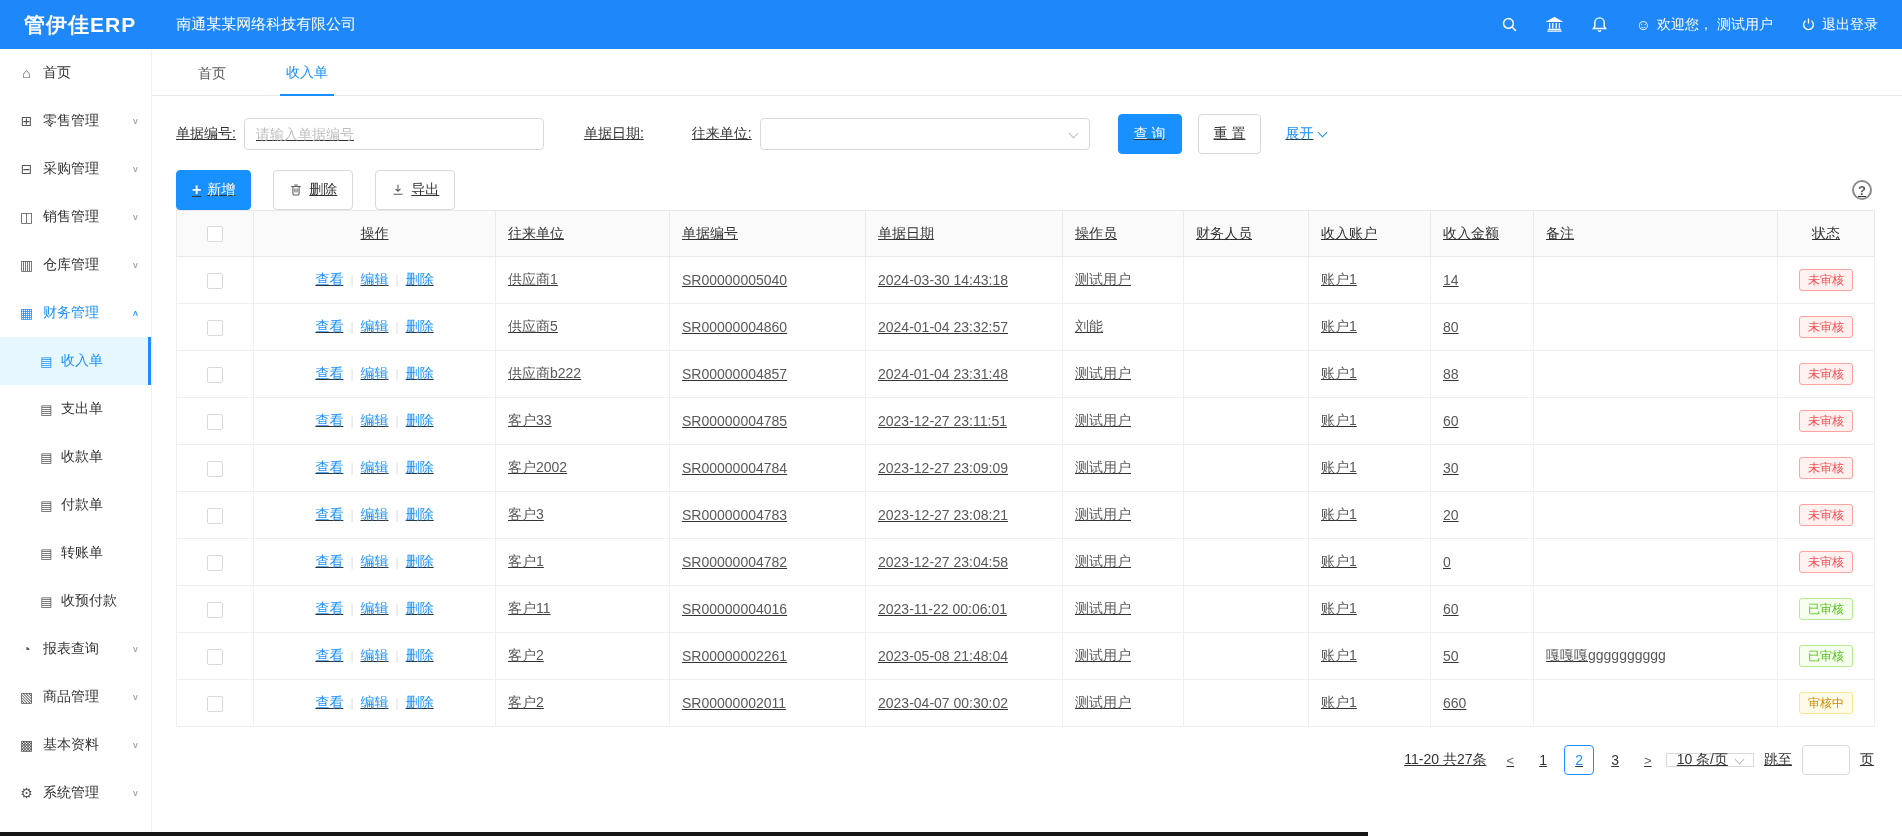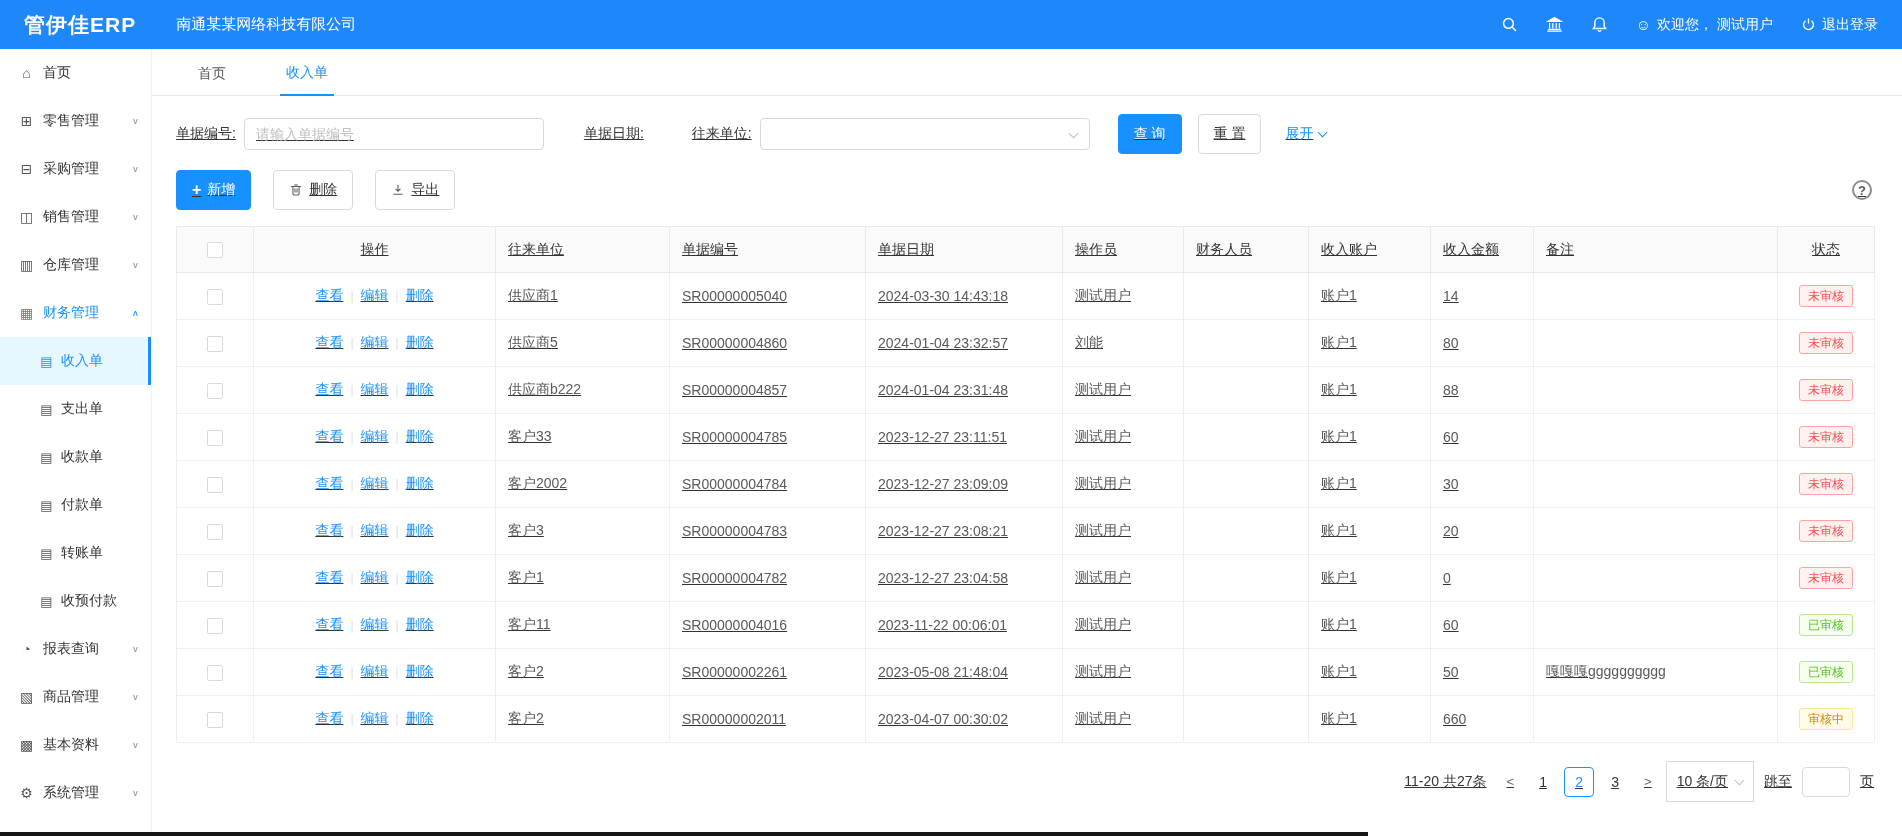--- a/index.html
+++ b/index.html
@@ -60,40 +60,40 @@
   .ml28 { margin-left:28px; } .ml16 { margin-left:16px; }
   .expand { color:var(--accent); margin-left:24px; display:inline-flex; align-items:center; gap:6px; cursor:pointer; }
   .expand .chevron { border-color:var(--accent); margin-top:-3px; }
   .plus { font-size:16px; line-height:1; font-weight:bold; }
 
   .toolbar { margin-top:16px; display:flex; align-items:center; }
   .toolbar .btn { margin-right:22px; }
   .help { margin-left:auto; margin-right:2px; width:20px; height:20px; border:2px solid #8c8c8c; border-radius:50%; display:flex; align-items:center; justify-content:center; font-size:13px; font-weight:bold; color:#595959; cursor:pointer; }
 
   
-  table.grid { margin-top:16px; width:100%; border-collapse:collapse; table-layout:fixed; font-size:14px;border-radius:27px; }
+  table.grid { margin-top:0; width:100%; border-collapse:collapse; table-layout:fixed; font-size:14px;border-radius:27px; }
   .grid th { height:46px; background:#fafafa; border:1px solid #e9e9e9; color:#333; font-weight:500; text-align:left; padding:0 12px; white-space:nowrap; overflow:hidden; }
   .grid td { height:47px; border:1px solid #efefef; border-top:none; color:#595959; padding:0 12px; white-space:nowrap; overflow:hidden; }
   .grid th.al-c, .grid td.al-c { text-align:center; padding:0; }
   .checkbox { width:16px; height:16px; border:1px solid #d9d9d9; border-radius:2px; background:#fff; display:inline-block; vertical-align:middle; cursor:pointer; }
   .links a { color:var(--accent); text-decoration:none; cursor:pointer; }
   .links .sep { color:#e0e0e0; margin:0 7px; font-size:12px; }
   .badge { display:inline-block; font-size:12px; line-height:20px; padding:0 8px; border-radius:3px; border:1px solid; }
   .badge.red { color:#ff4d4f; background:#fff1f0; border-color:#ffa39e; }
   .badge.green { color:#52c41a; background:#f6ffed; border-color:#b7eb8f; }
   .badge.orange { color:#d48806; background:#fffbe6; border-color:#ffe58f; }
 
   
   .pagination { display:flex; align-items:center; justify-content:flex-end; gap:10px; margin-top:18px; font-size:14px; color:#333; }
   .pg-total { color:#333; margin-right:6px; }
   .arrow { color:#666; cursor:pointer; padding:0 4px; font-size:13px; }
   #pages { display:inline-flex; gap:6px; }
   .page-btn { min-width:30px; height:30px; line-height:28px; text-align:center; border-radius:4px; cursor:pointer; border:1px solid transparent; }
   .page-btn.current { border-color:var(--accent); color:var(--accent); }
-  .size-select { height:41px; border:1px solid #d9d9d9; border-radius:0; padding:0 10px; display:inline-flex; align-items:center; gap:8px; color:#333; cursor:pointer; background:#fff; }
+  .size-select { height:14px; border:1px solid #d9d9d9; border-radius:0; padding:0 10px; display:inline-flex; align-items:center; gap:8px; color:#333; cursor:pointer; background:#fff; }
   .size-select .chevron { margin-top:-2px; }
   .jump-input { width:48px; height:30px; border:1px solid #d9d9d9; border-radius:4px; outline:none; }
 
   .bottom-strip { position:absolute; left:0; bottom:0; width:1368px; height:4px; background:#161616; }
 </style>
 </head>
 <body>
 
 <div class="app">
 

